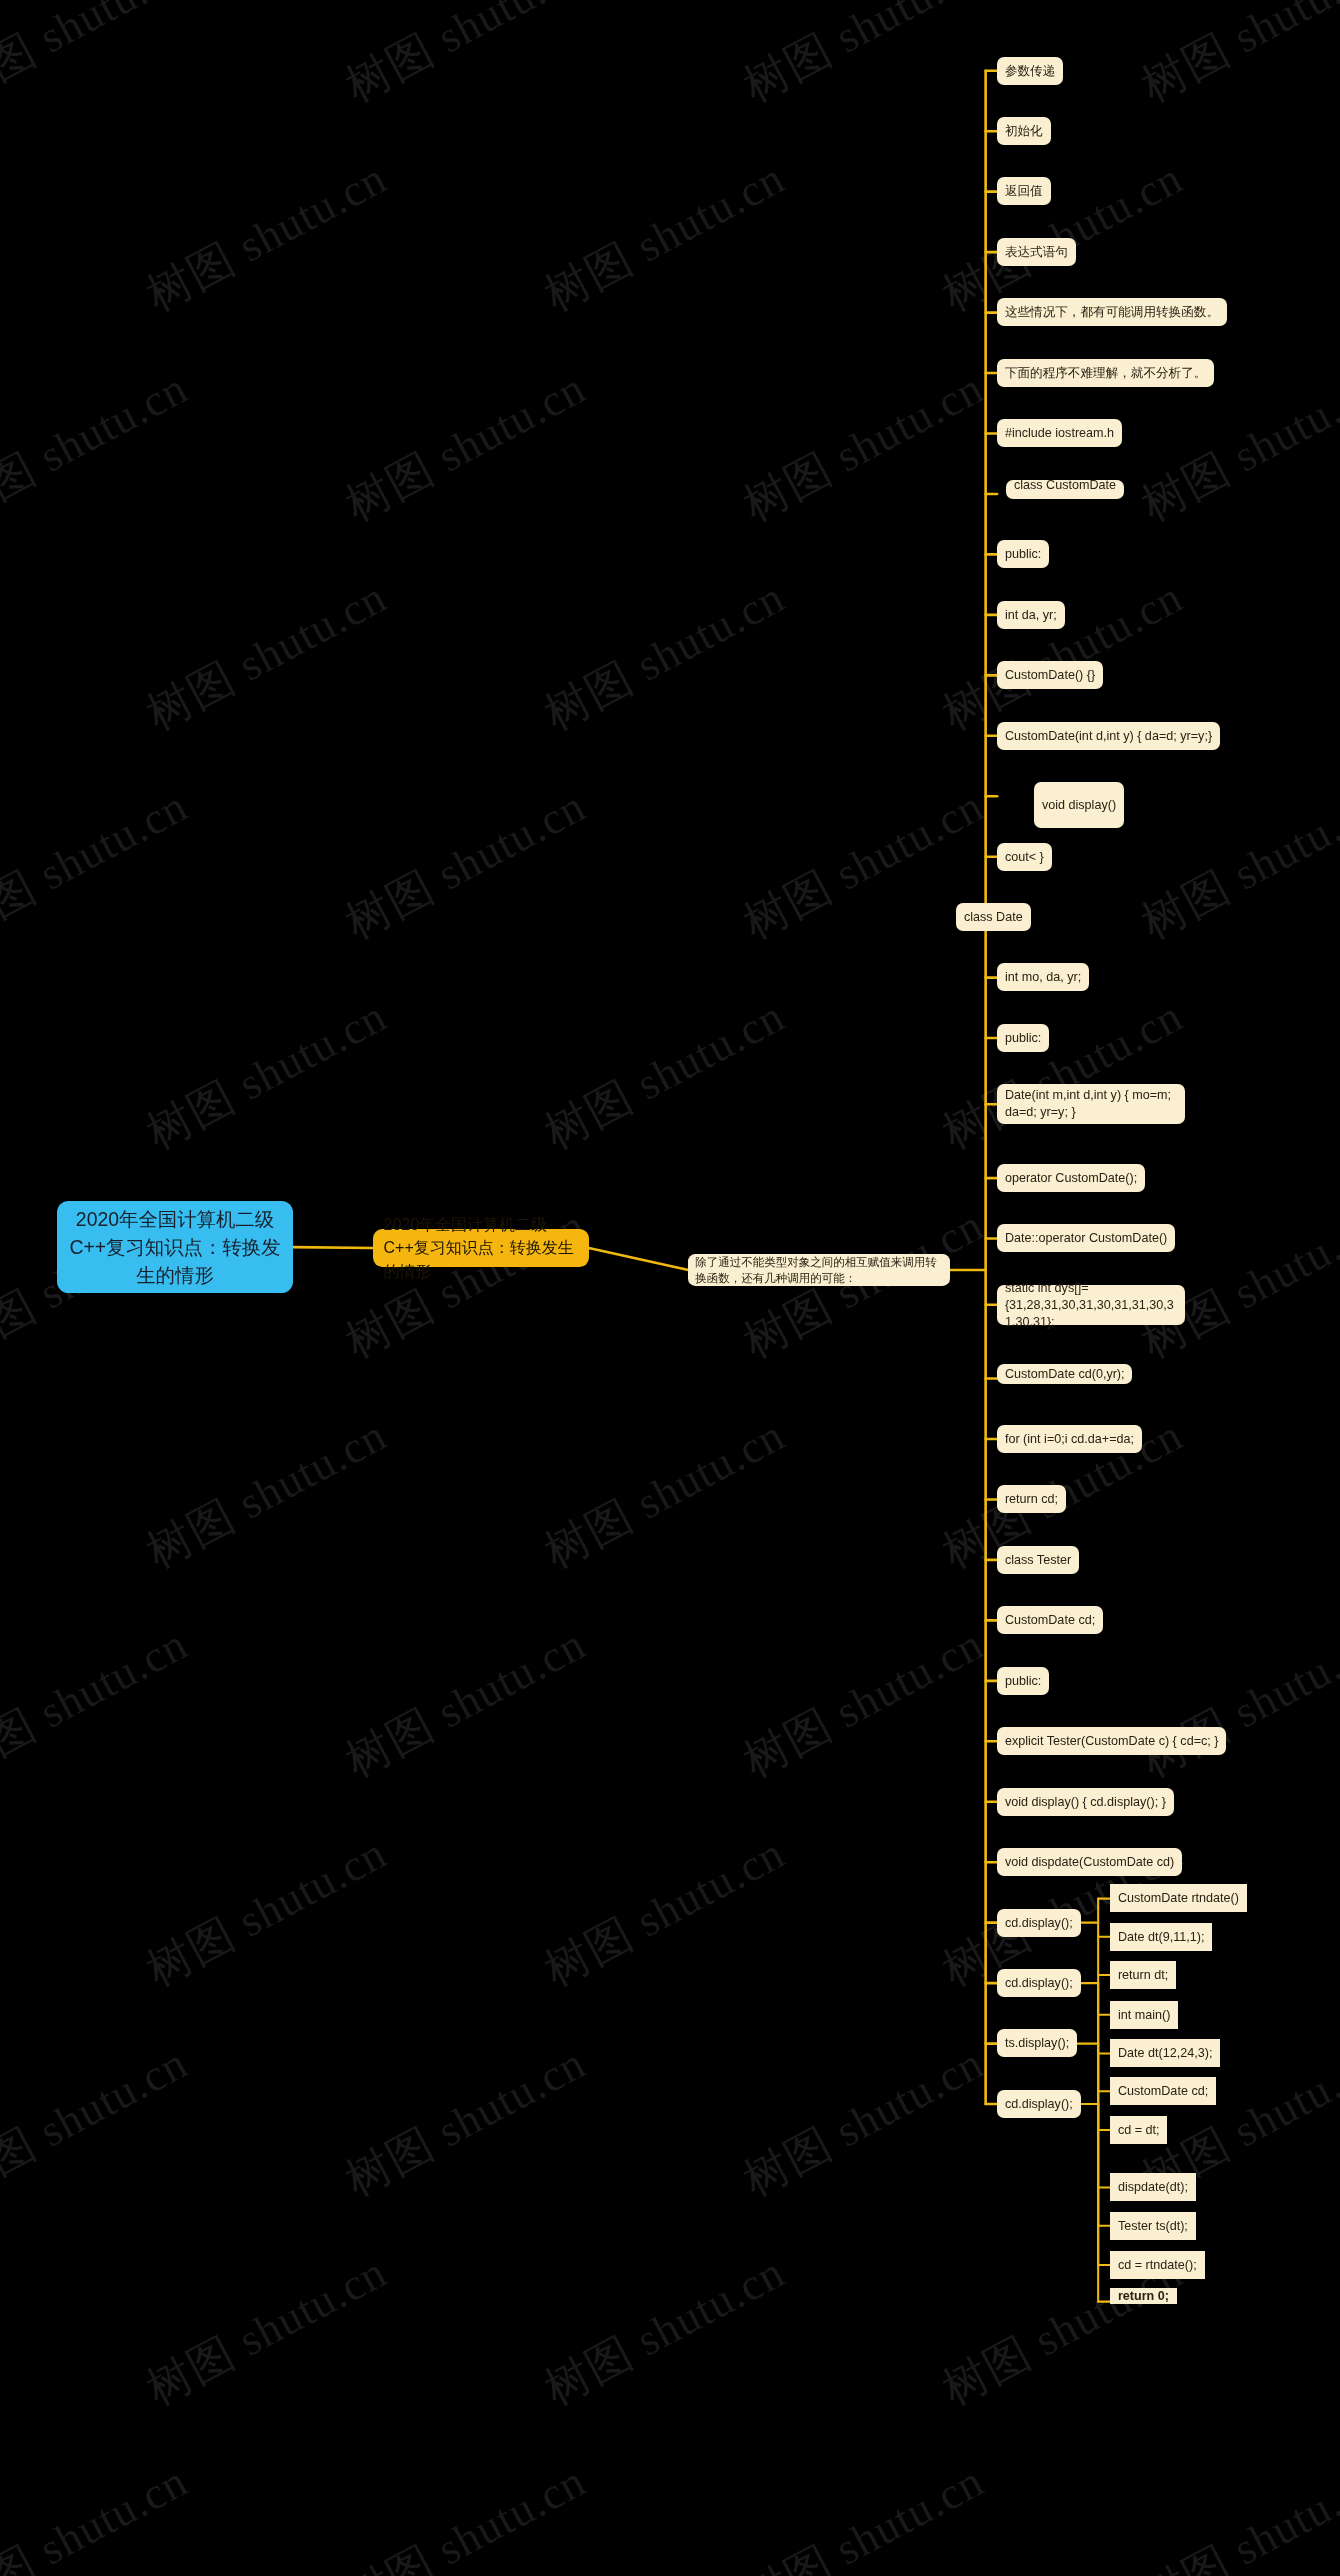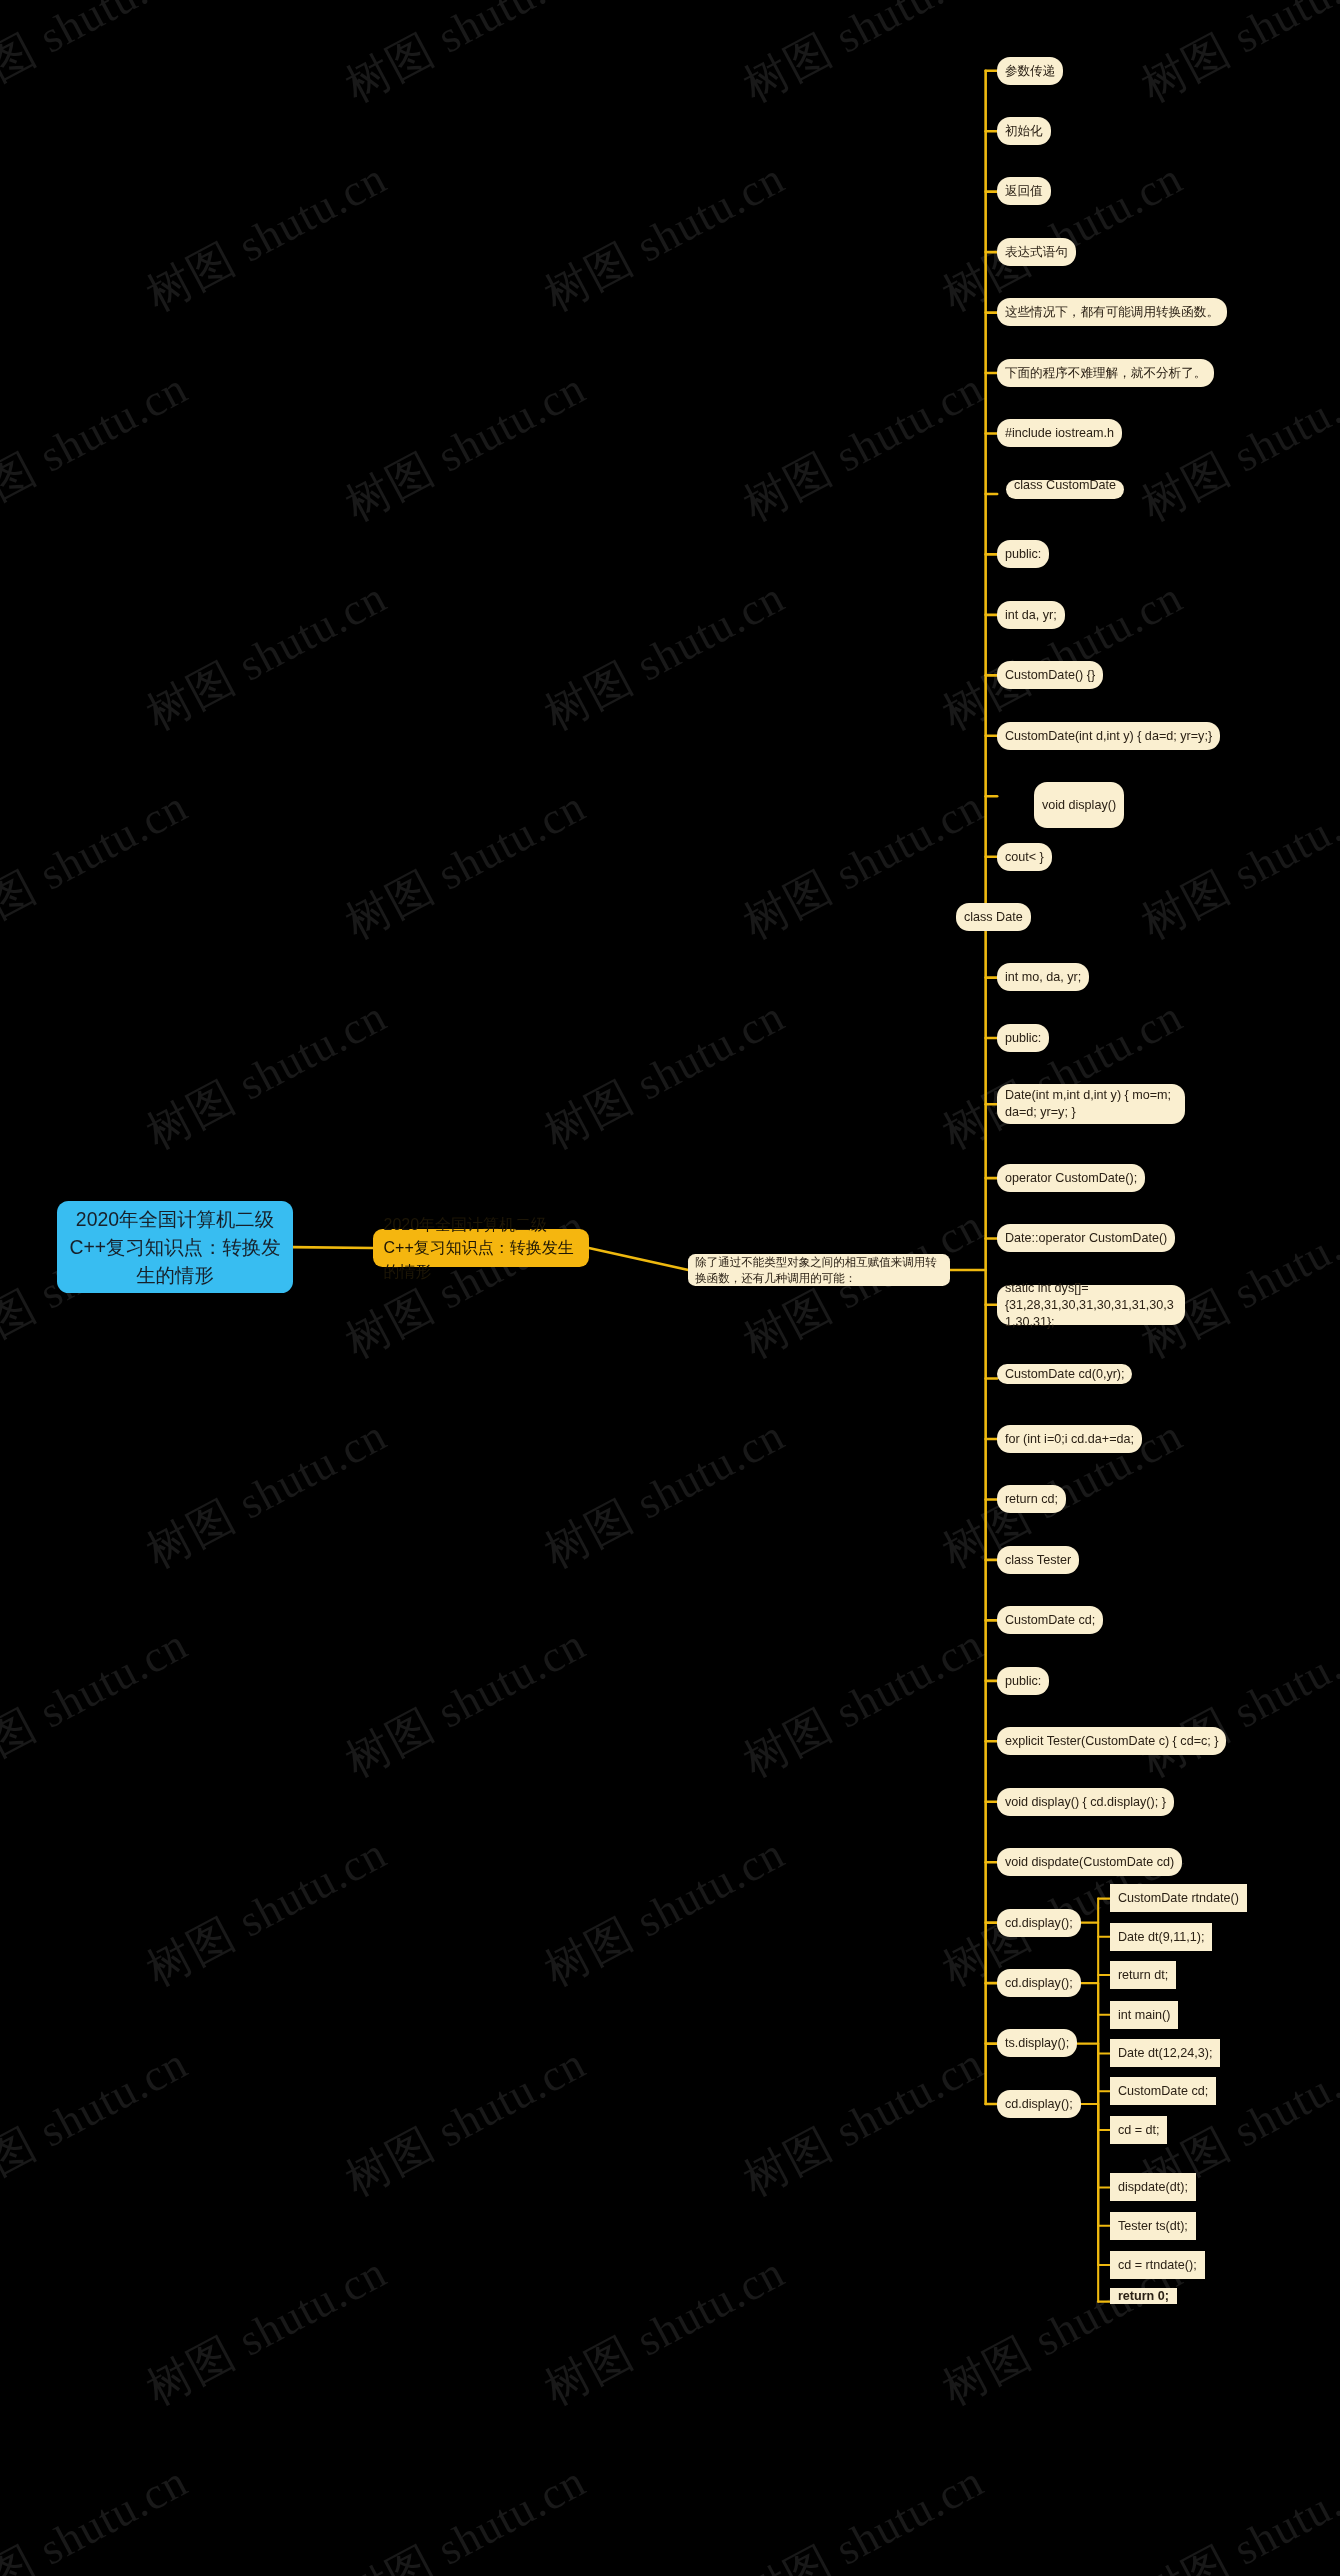--- a/index.html
+++ b/index.html
@@ -61,21 +61,21 @@
   .node.l3{
     background:#FAEFD0;
     font-size:11.5px;
     padding:5.2px 7.3px;
     line-height:1.4;
   }
   .node.l4{
     background:#FAEFD0;
     font-size:12.6px;
     padding:4.7px 7.9px;
-    border-radius:13px;
+    border-radius:7px;
   }
   .node.l5{
     background:#FAEFD0;
     font-size:12.6px;
     padding:4.7px 7.9px;
     border-radius:0;
   }
 </style>
 </head>
 <body>

